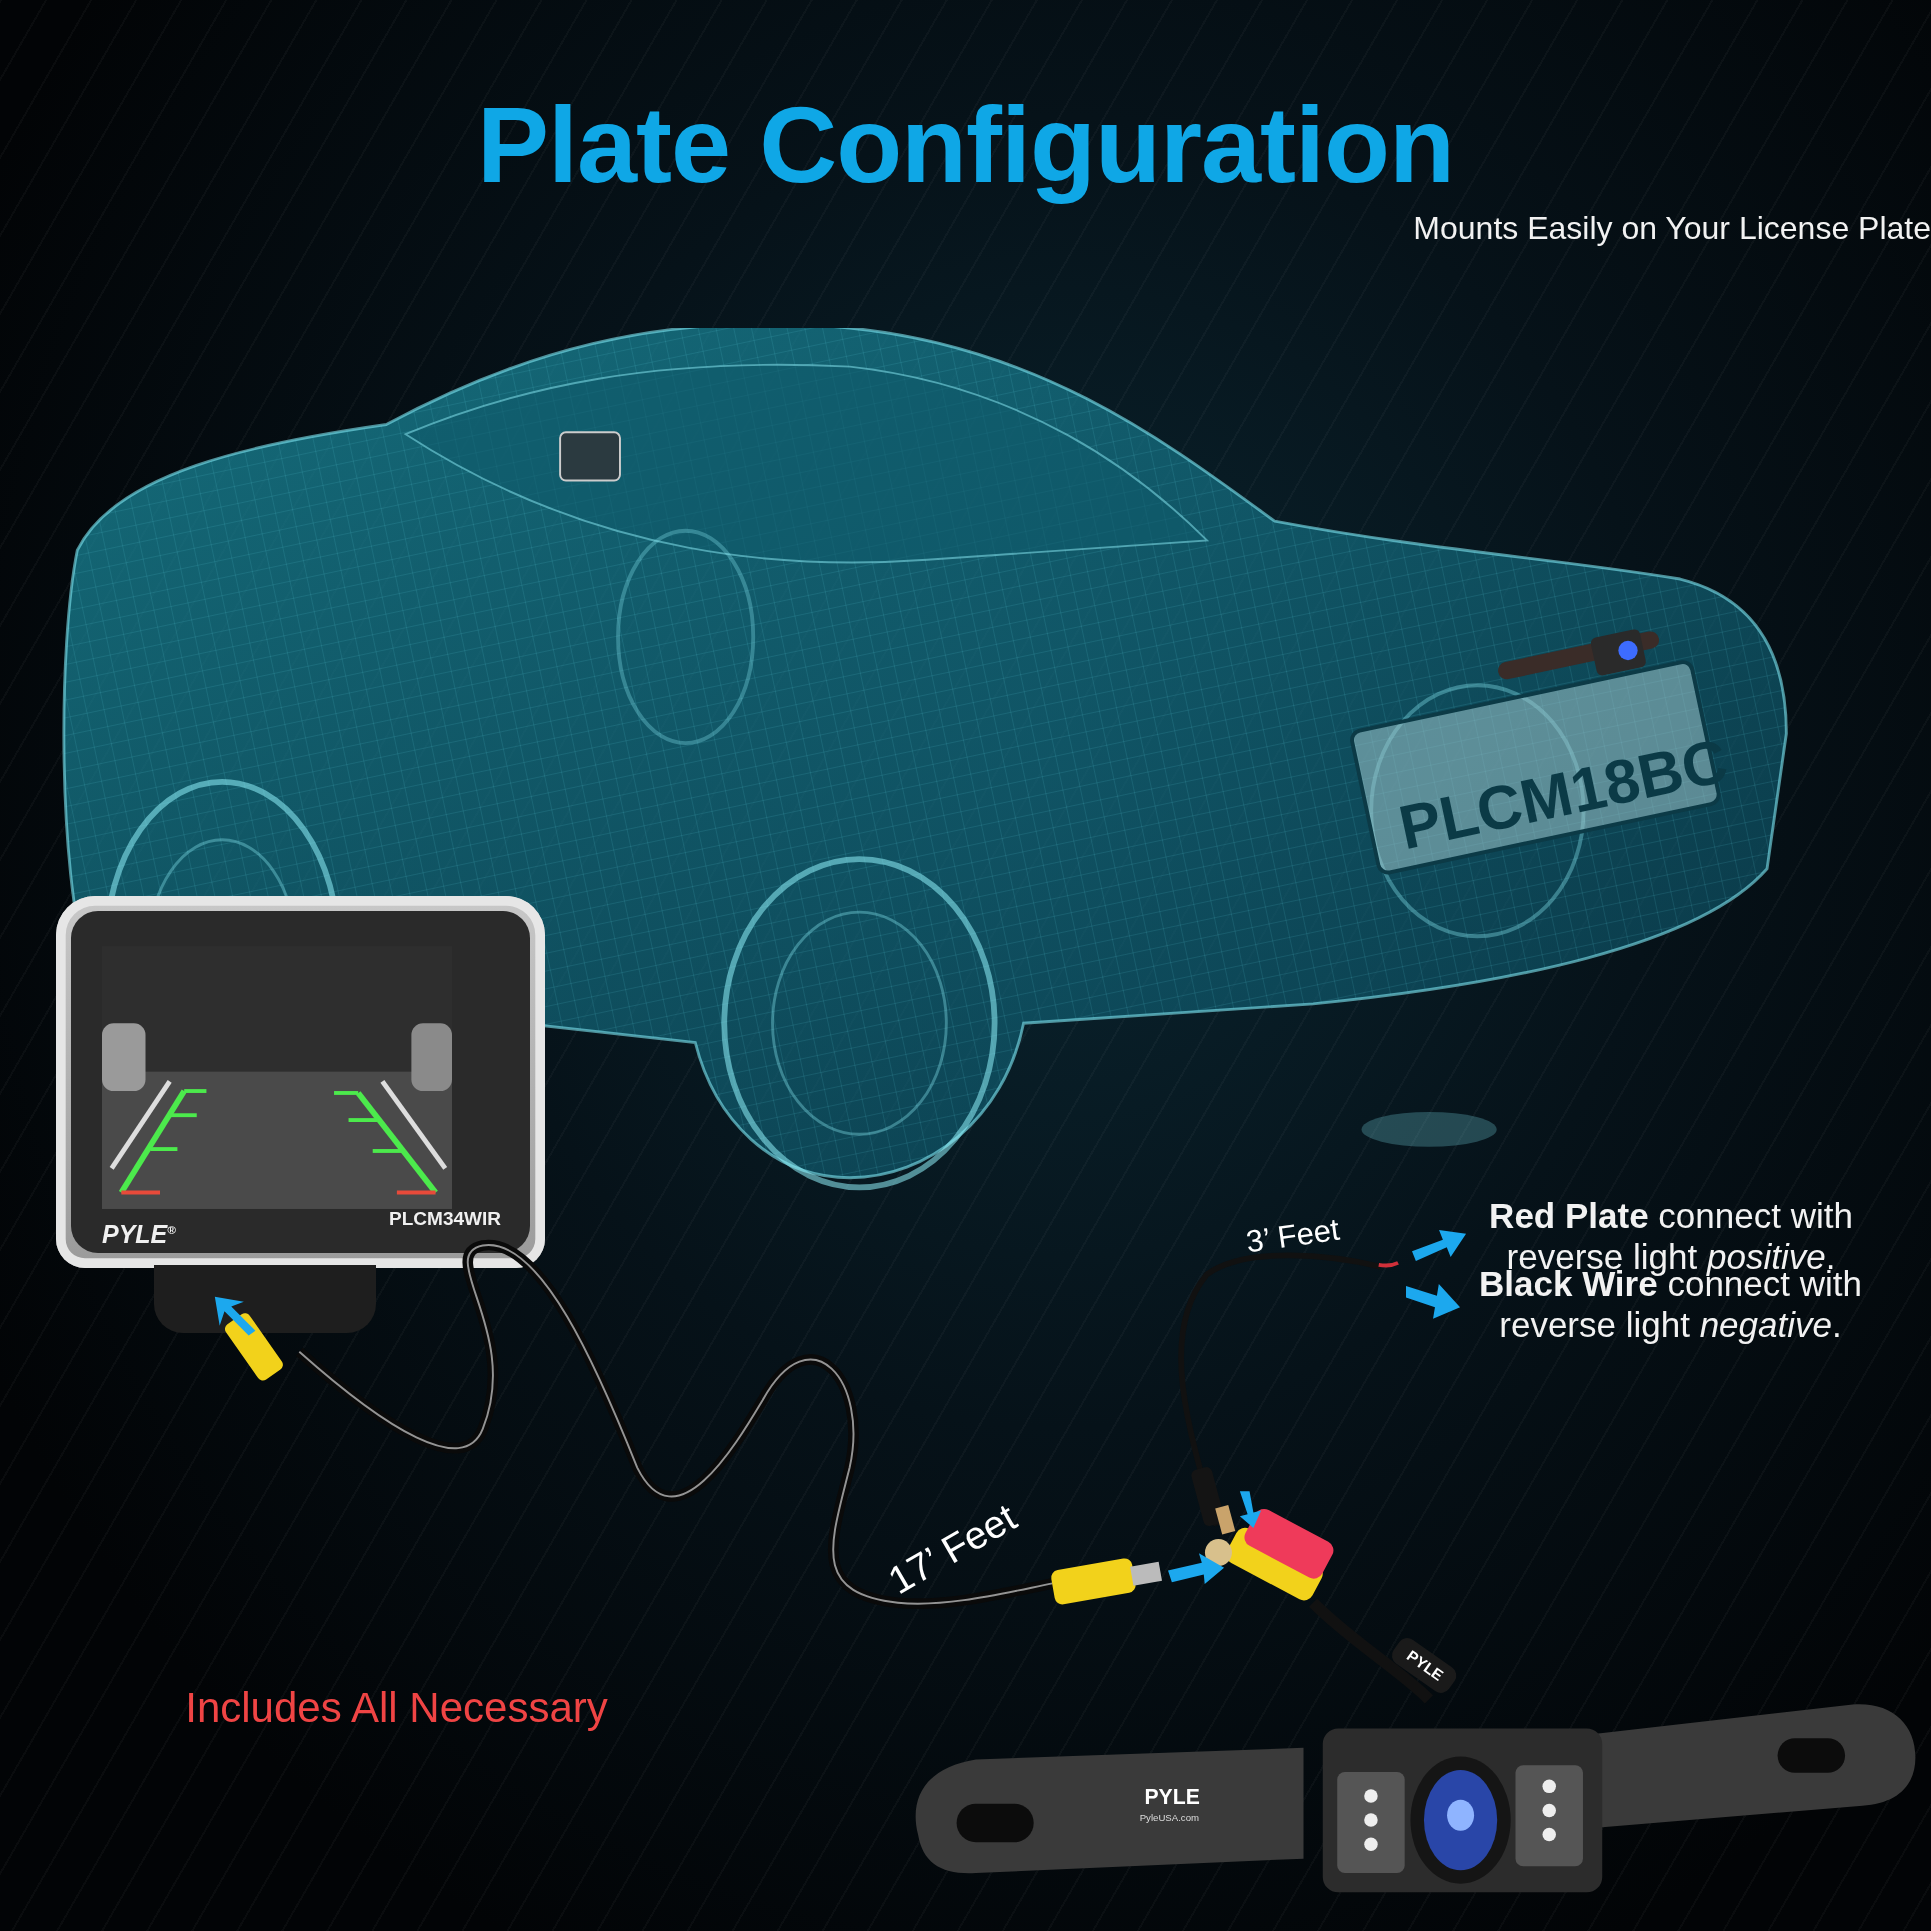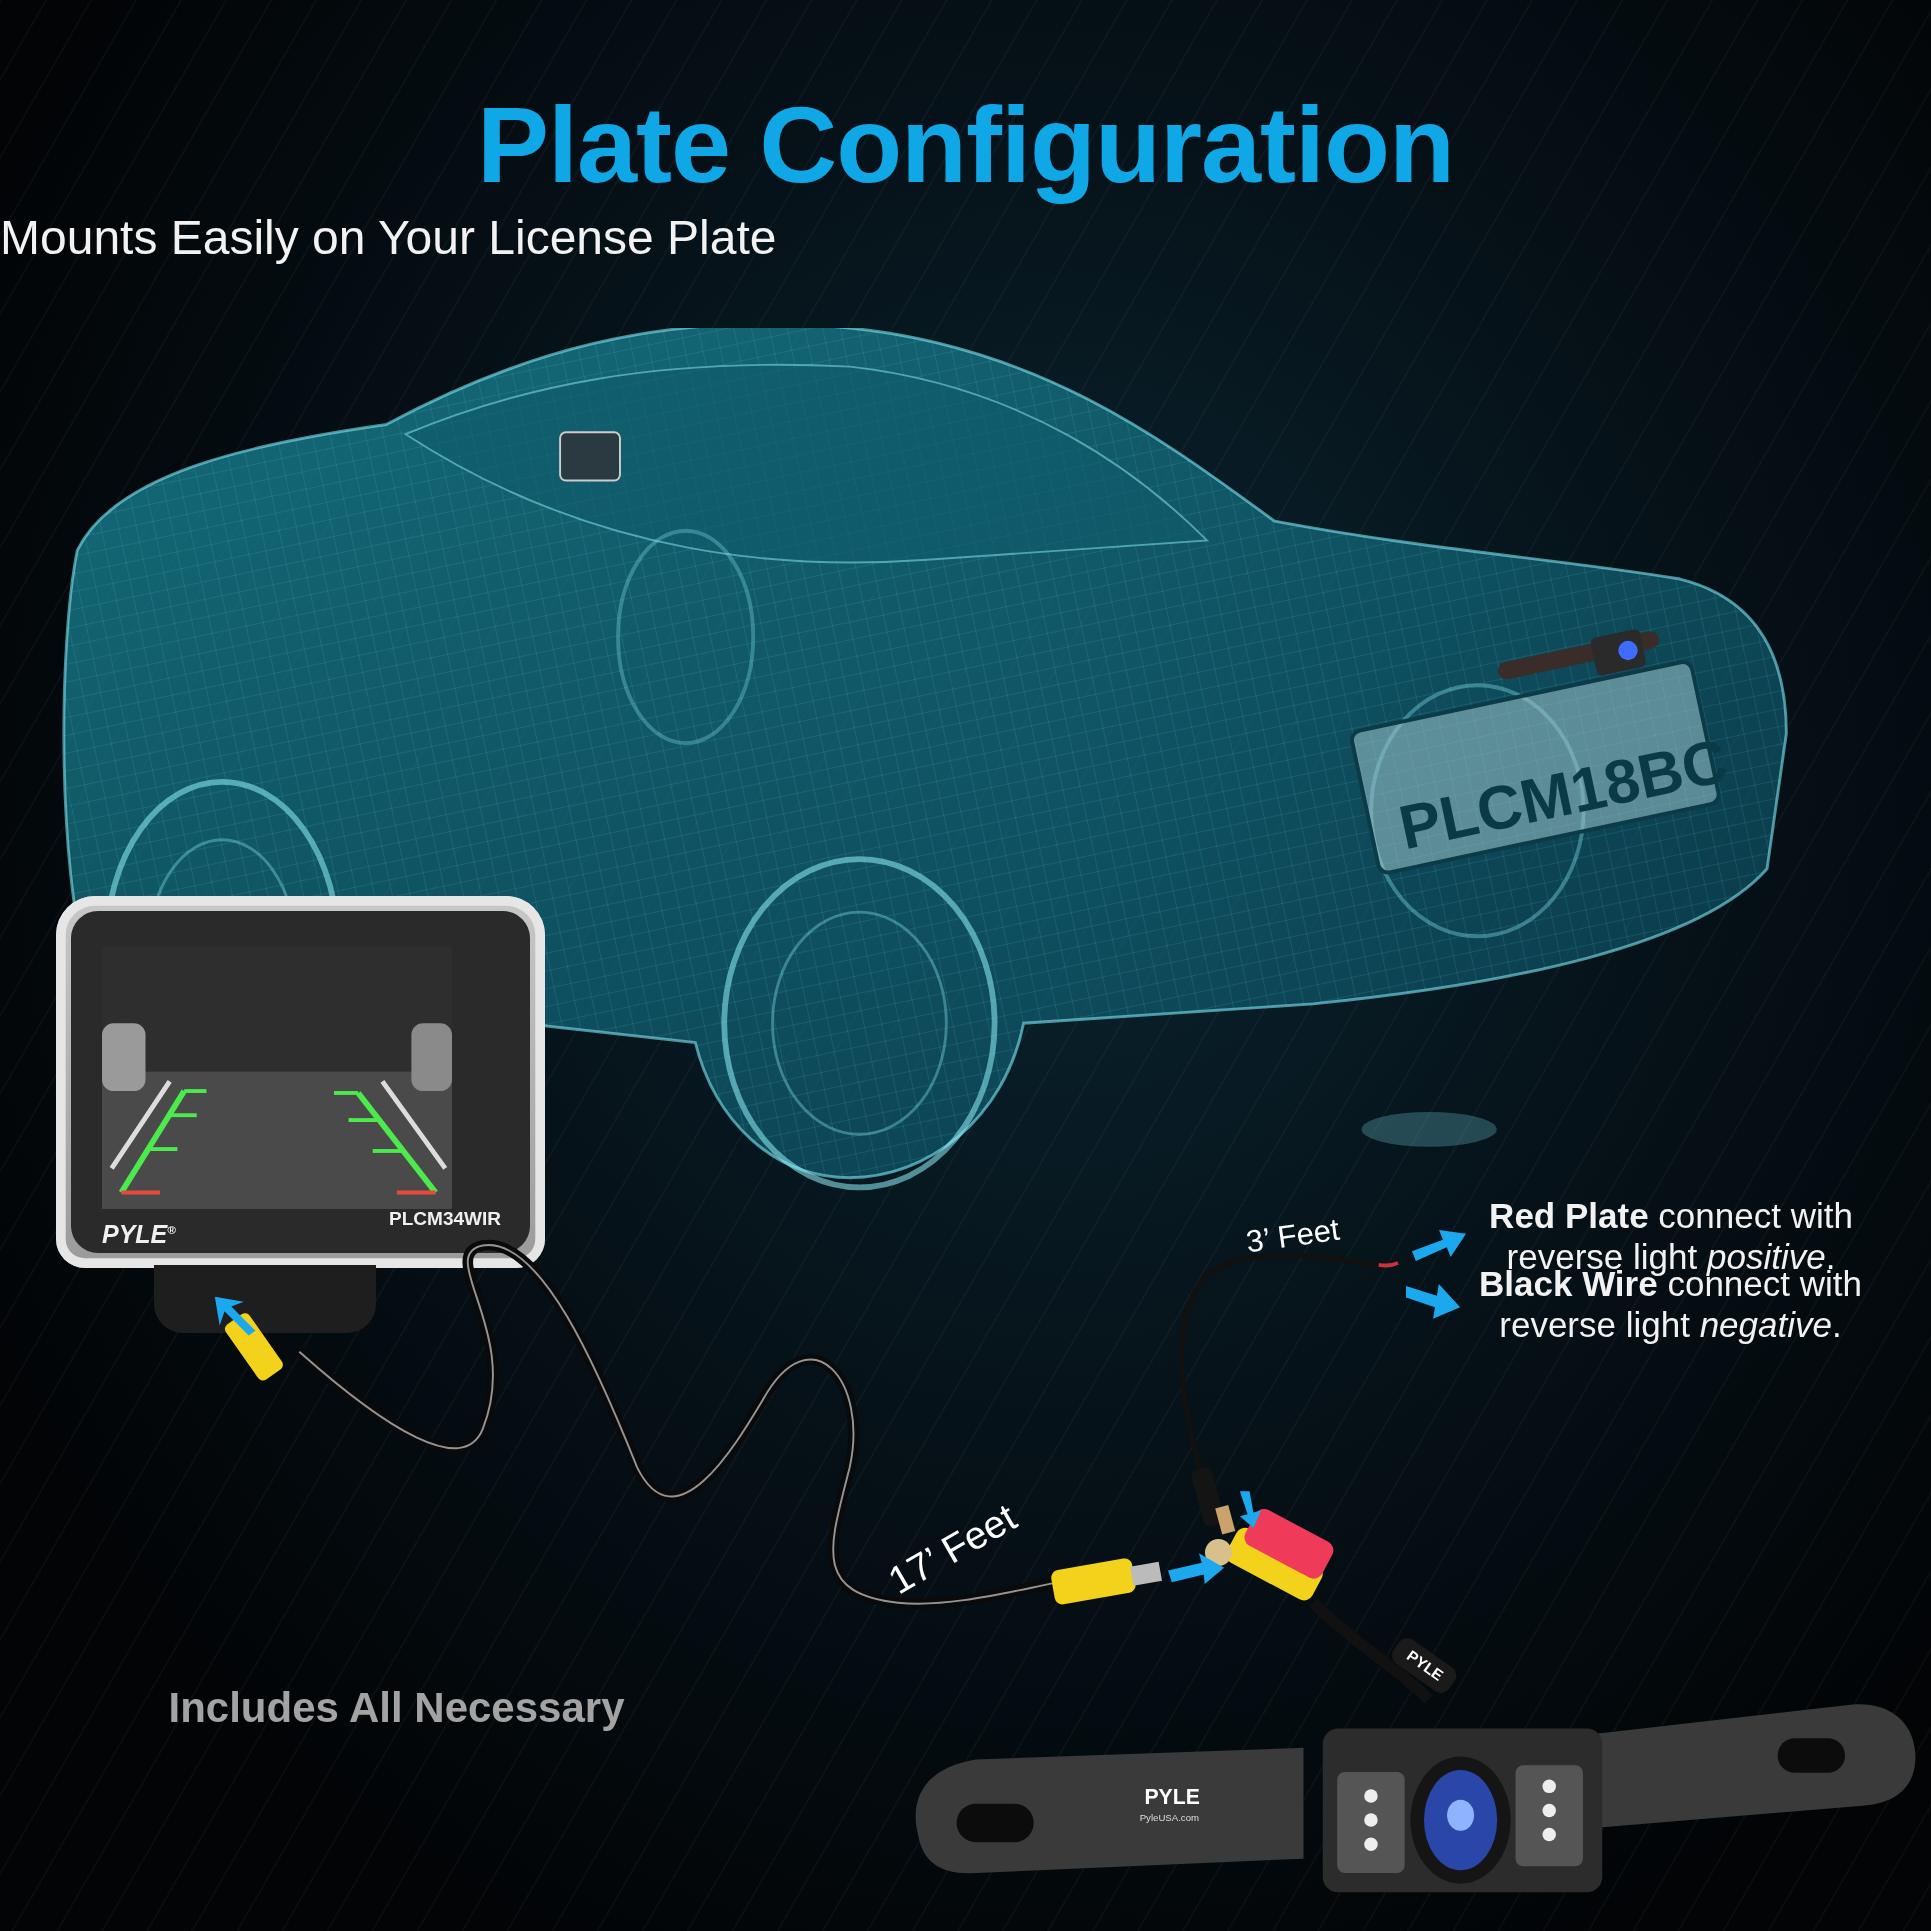--- a/index.html
+++ b/index.html
@@ -15,21 +15,21 @@
         repeating-linear-gradient(120deg, rgba(255,255,255,0.03) 0 1.9px, transparent 1.9px 39px),
         radial-gradient(ellipse at 55% 40%, #0a2530 0%, #061219 40%, #020406 80%);
     }
     .title {
       position: absolute; top: 82px; left: 0; width: 1931px;
       text-align: center; color: #0fa7e6;
       font-size: 108px; font-weight: 700; letter-spacing: -1px;
     }
     .subtitle {
       position: absolute; top: 210px; left: 0; width: 1931px;
-      text-align: left; color: #f2f2f2; font-size: 48px; font-weight: 300;
+      text-align: right; color: #f2f2f2; font-size: 32px; font-weight: 300;
     }
     
     .car { position: absolute; left: 58px; top: 328px; width: 1767px; height: 869px; }
     
     .monitor {
       position: absolute; left: 56px; top: 896px; width: 489px; height: 372px;
       background: linear-gradient(#c8c8c8, #9a9a9a);
       border-radius: 39px 39px 29px 29px; box-shadow: inset 0 0 0 9.7px #e6e6e6;
     }
     .monitor-inner {
@@ -55,21 +55,21 @@
     }
     .label { position: absolute; color: #fff; }
     .feet-3 { left: 1246px; top: 1218px; font-size: 31px; transform: rotate(-8deg); }
     .feet-17 { left: 903px; top: 1559px; font-size: 39px; transform: rotate(-30deg); transform-origin: left bottom; }
     .wire-info { position: absolute; color: #f2f2f2; font-size: 35px; text-align: center; line-height: 41px; }
     .wire-info b { font-weight: 700; }
     .wire-red { left: 1468px; top: 1195px; width: 406px; }
     .wire-black { left: 1458px; top: 1263px; width: 425px; }
     .includes {
       position: absolute; left: 97px; top: 1675px; width: 599px;
-      text-align: center; color: #a3a3a3; font-size: 42px; font-weight: 700; line-height: 66px;
+      text-align: center; color: #ef4444; font-size: 42px; font-weight: 400; line-height: 66px;
     }
     .arrow { position: absolute; }
     .camera { position: absolute; left: 898px; top: 1690px; width: 1023px; height: 212px; }
   </style>
 </head>
 <body>
 
 <div class="bg"></div>
 
 <div class="title">Plate Configuration</div>

